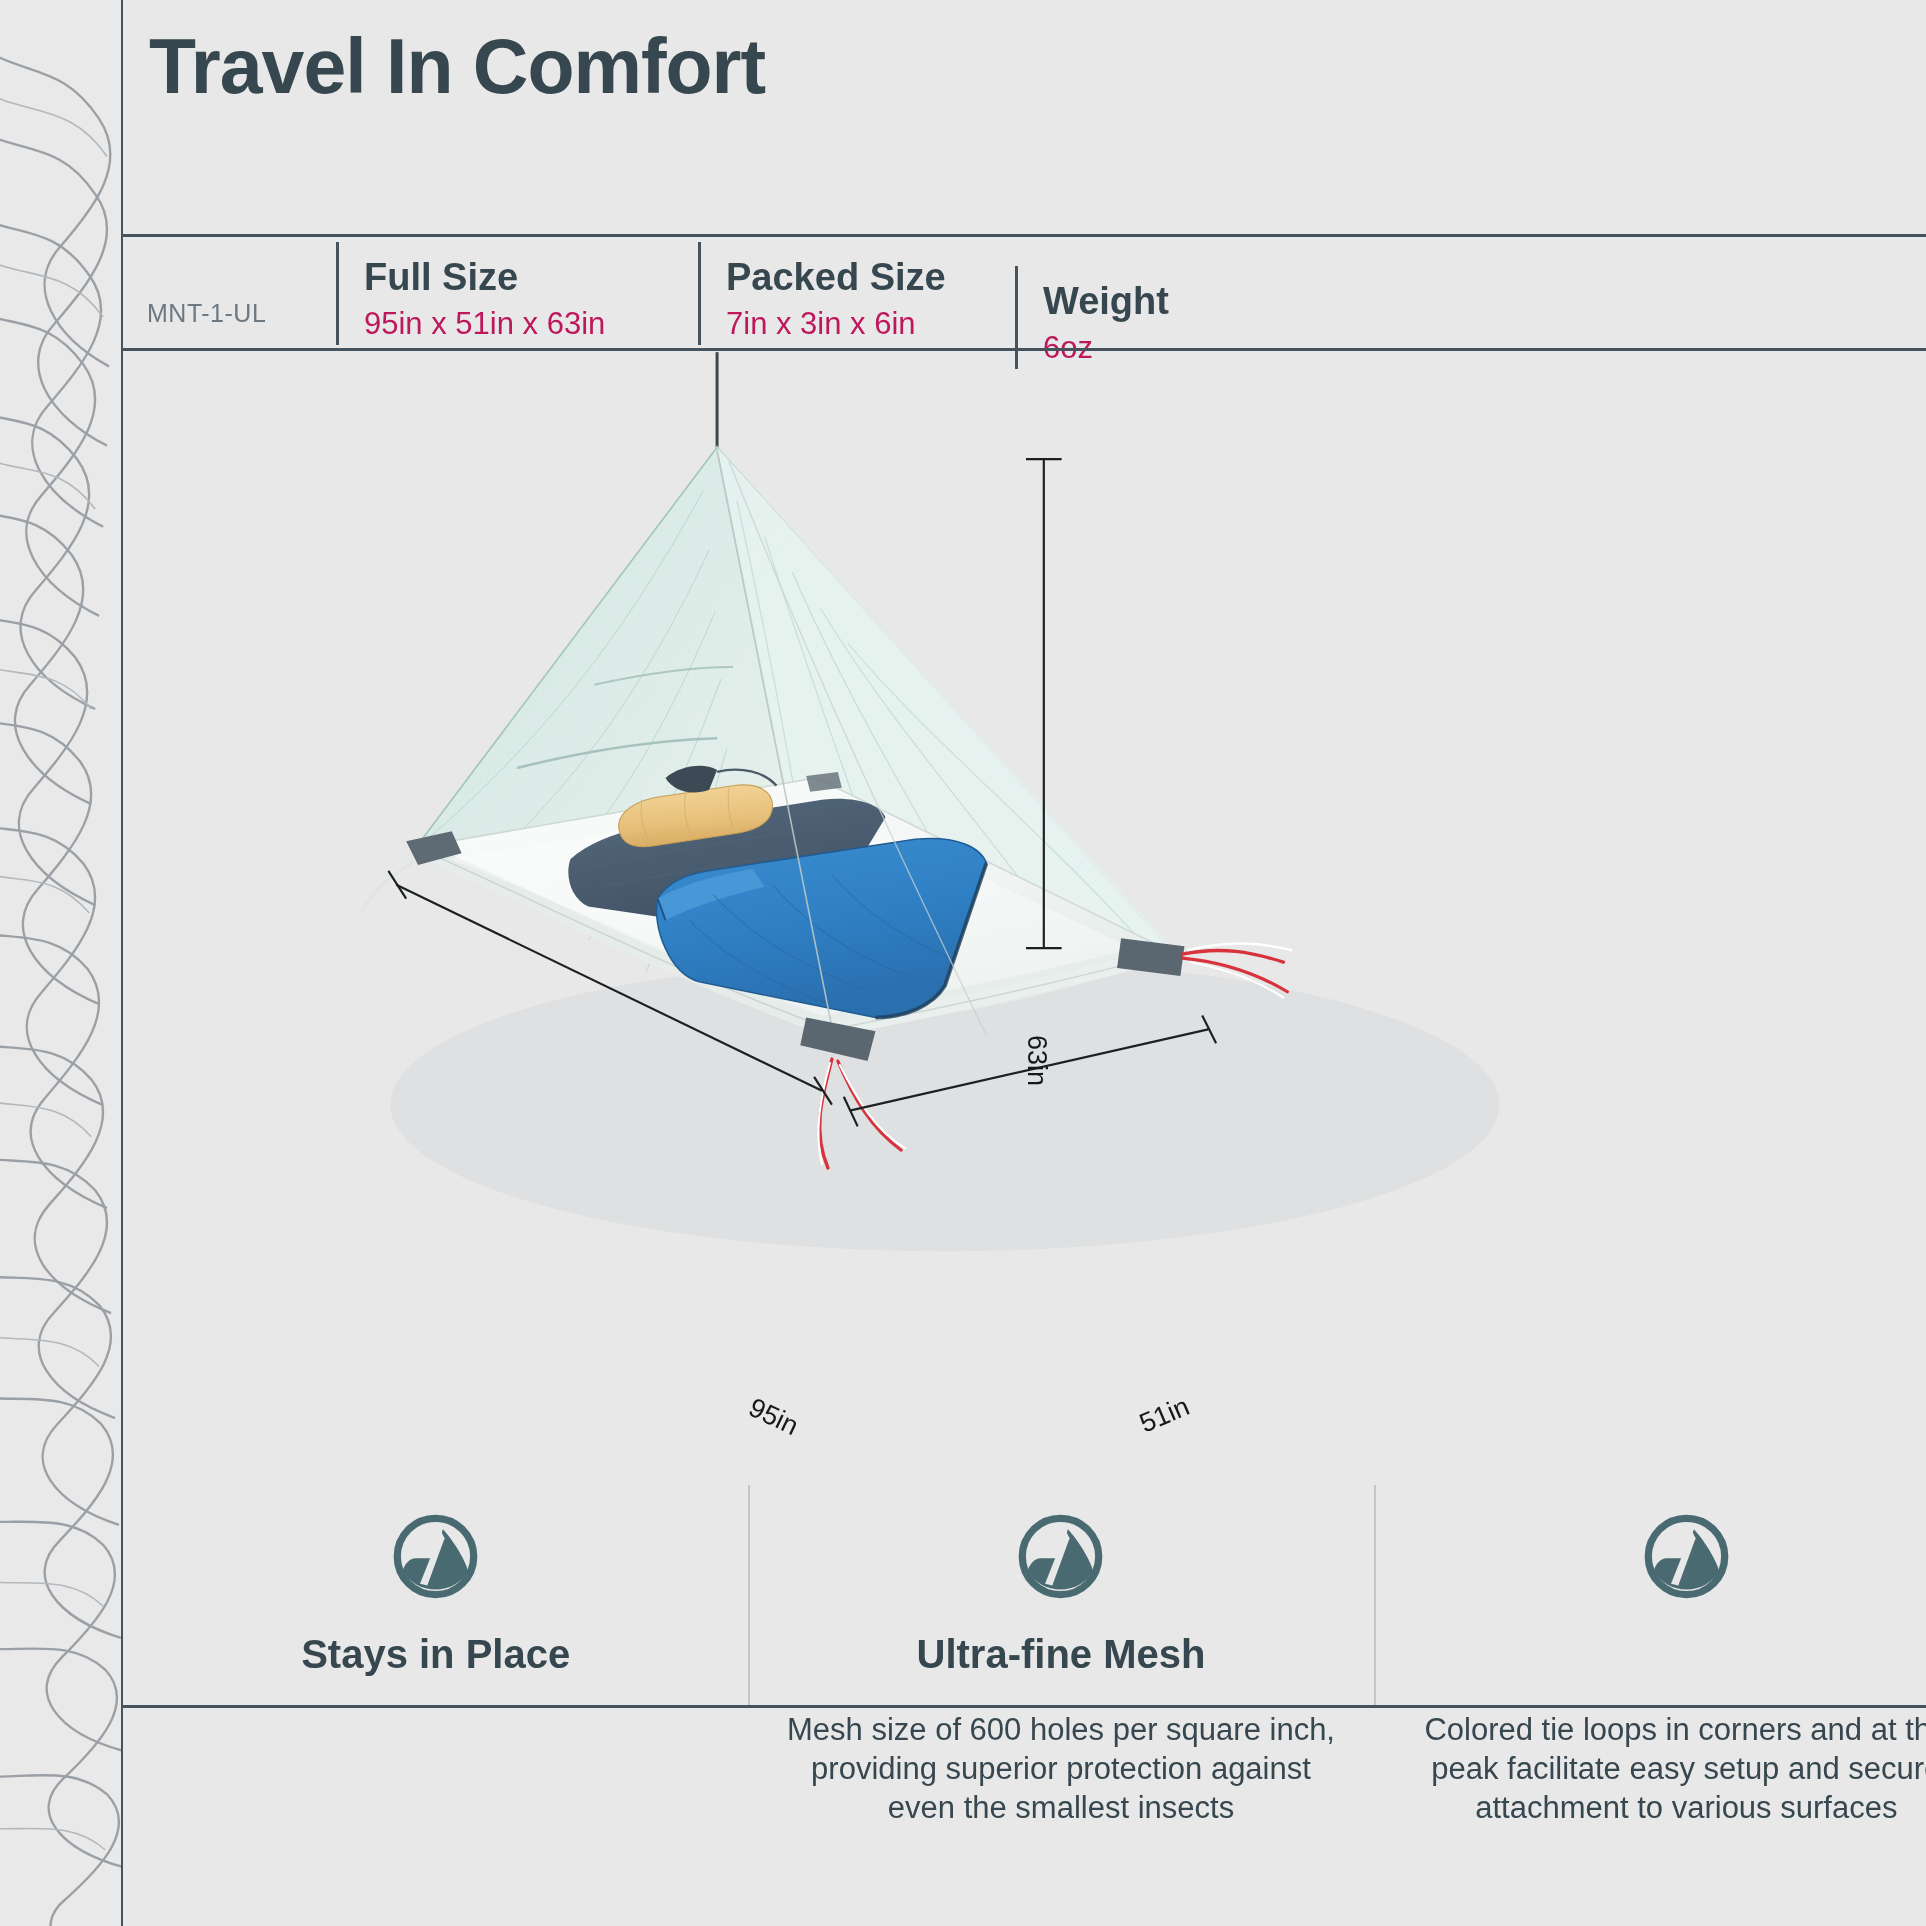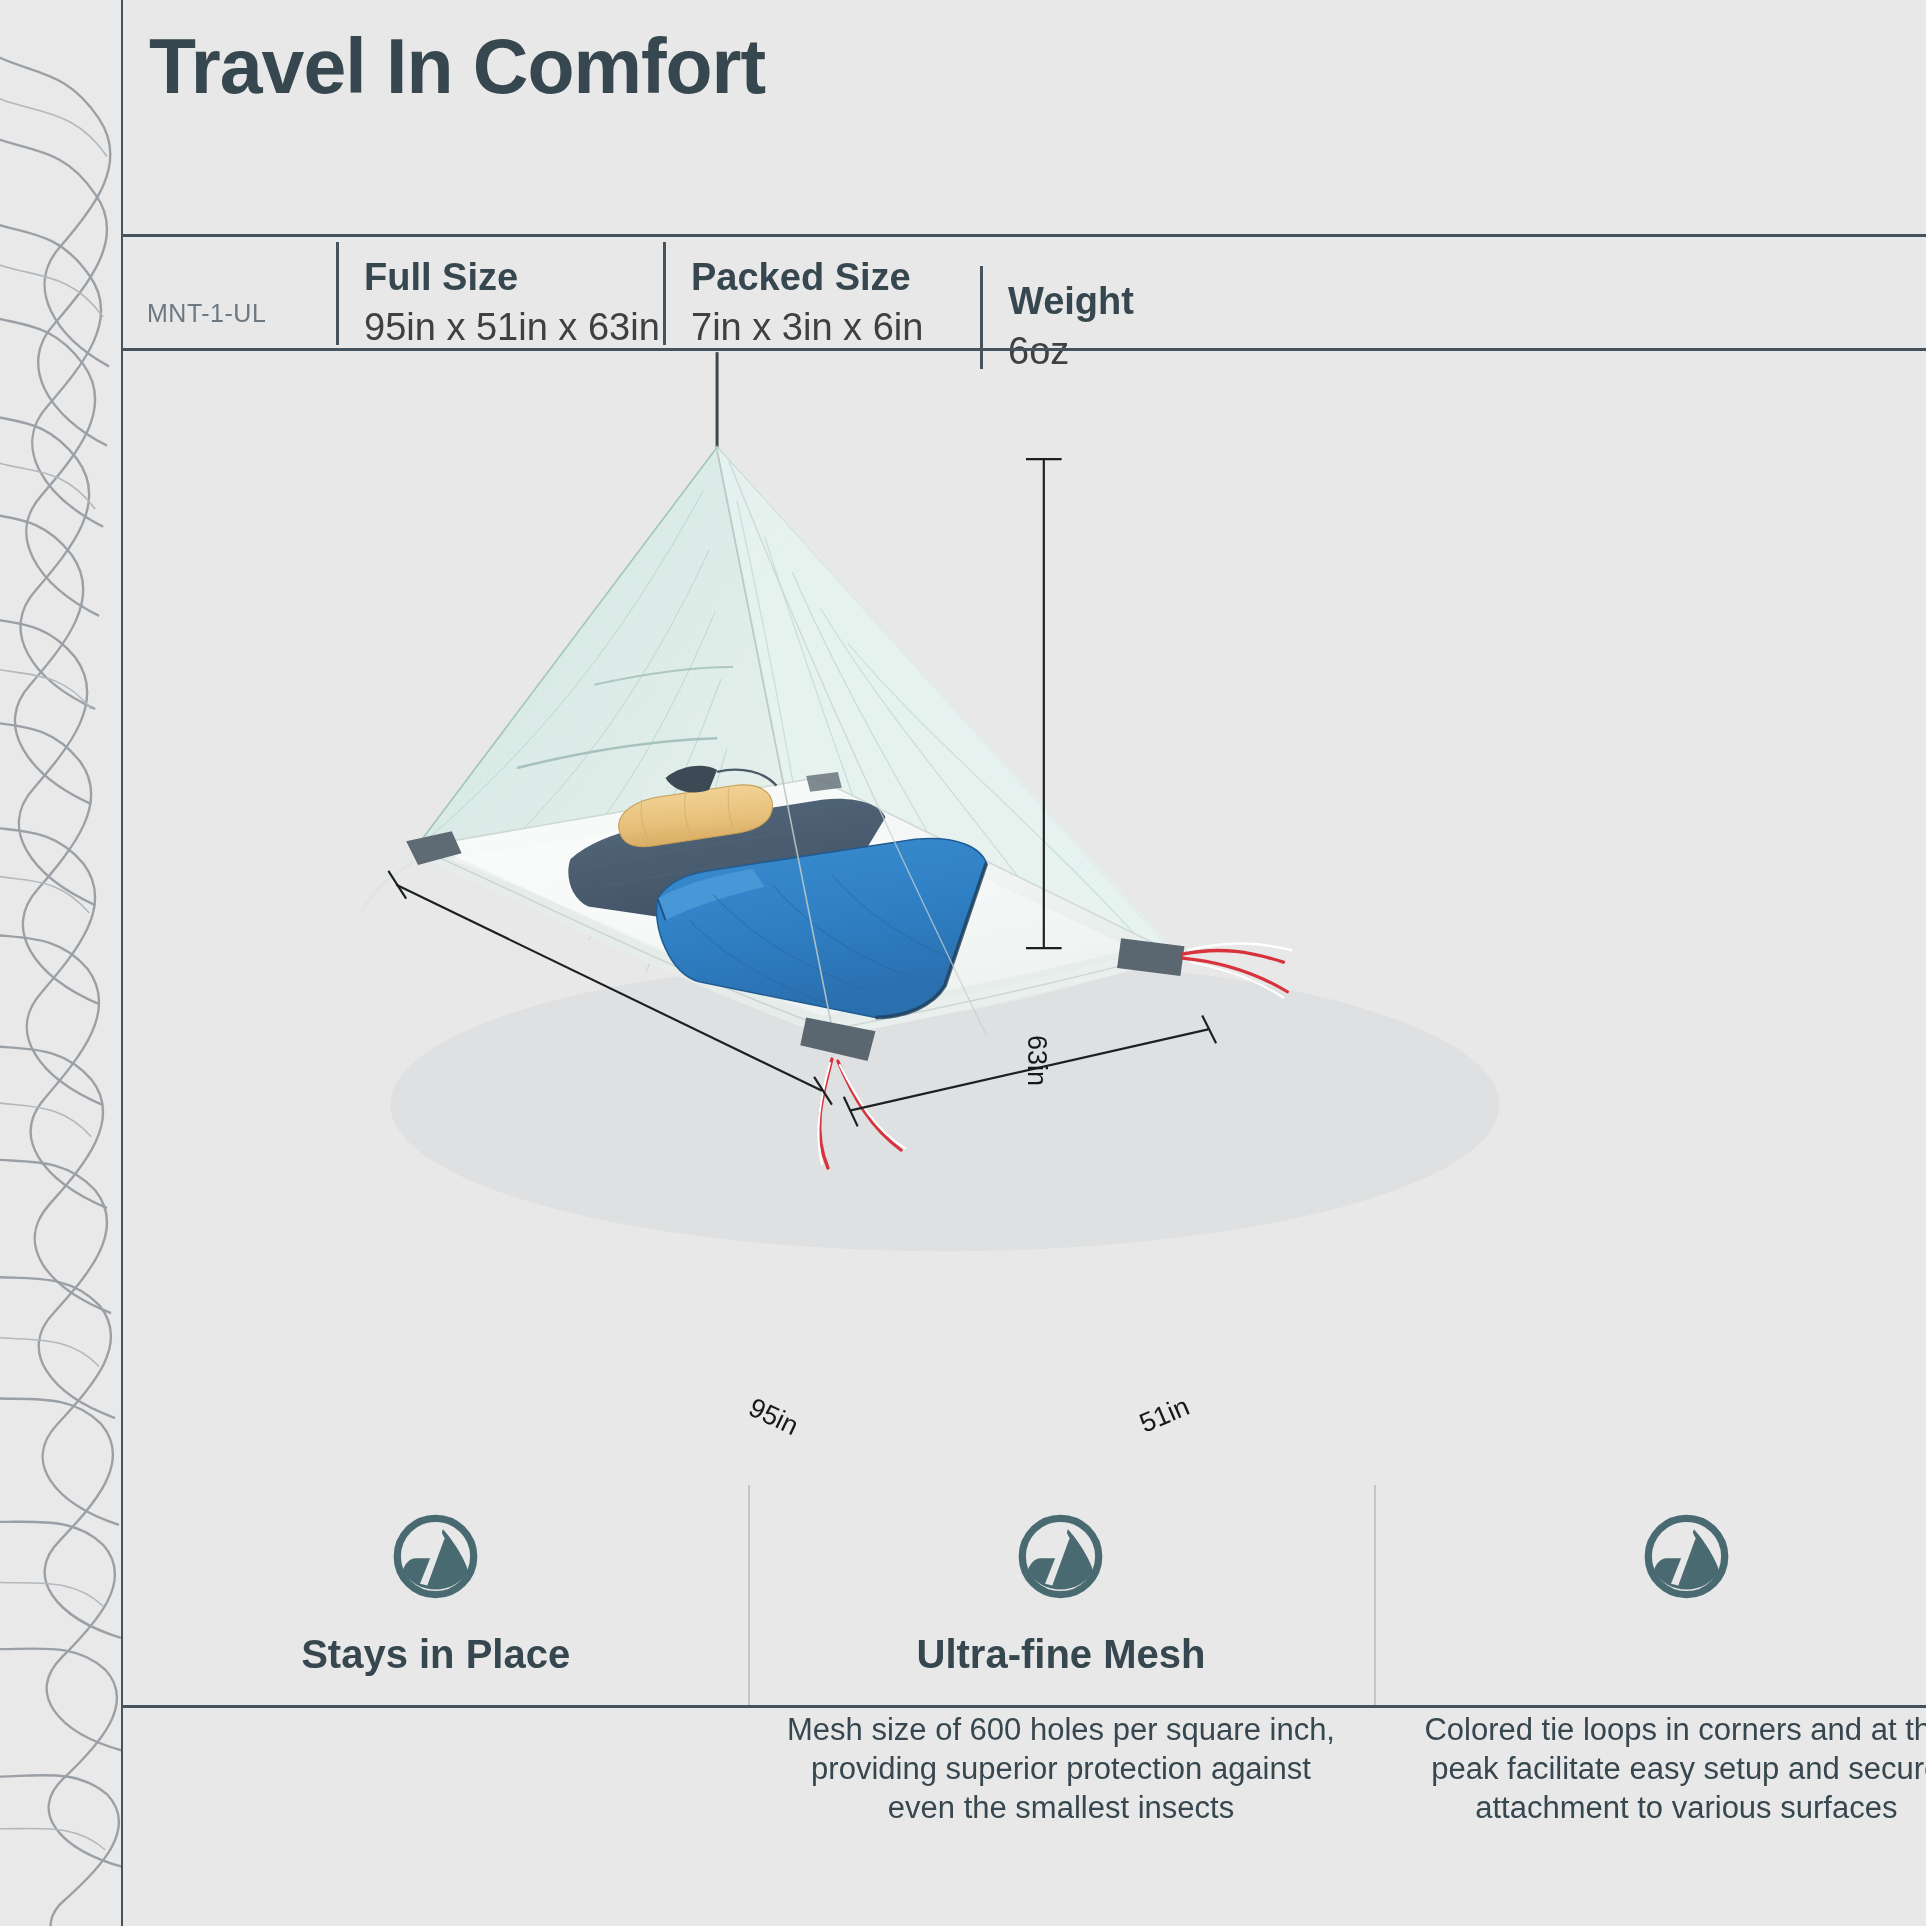--- a/index.html
+++ b/index.html
@@ -27,25 +27,25 @@
   .rule-top{left:123px;top:234px;width:1804px;height:3px;}
   .rule-spec{left:123px;top:348px;width:1804px;height:3px;}
   .rule-feat{left:123px;top:1705px;width:1804px;height:3px;}
 
   
   .specbar{position:absolute;left:123px;top:238px;width:1804px;height:111px;display:flex;align-items:flex-start;}
   .sku-cell{width:213px;flex:0 0 213px;padding:61px 0 0 24px;box-sizing:border-box;}
   .sku{font-size:25px;color:#6d7880;letter-spacing:0.5px;}
   .spec-cell{position:relative;box-sizing:border-box;padding:18px 0 0 28px;}
   .spec-cell.c1{flex:0 0 327px;}
-  .spec-cell.c2{flex:0 0 317px;}
+  .spec-cell.c2{flex:0 0 317px;margin-left:35px;}
   .spec-cell.c3{flex:1 1 auto;margin-top:24px;}
   .spec-cell .vdiv{position:absolute;left:0;top:4px;width:3px;height:103px;background:#46525c;}
   .spec-label{font-size:38px;font-weight:bold;line-height:1.15;}
-  .spec-value{font-size:38px;font-weight:normal;line-height:1.2;margin-top:5px;color:#404040;}
+  .spec-value{font-size:31px;font-weight:normal;line-height:1.2;margin-top:5px;color:#be185d;}
 
   
   .illus{position:absolute;left:123px;top:352px;width:1804px;height:1129px;}
   .illus svg{position:absolute;left:0;top:0;}
   .dimlabel{position:absolute;font-size:27px;color:#16181a;font-family:"Liberation Sans",sans-serif;white-space:nowrap;}
   .dim-95{left:634px;top:1040px;transform:rotate(25.5deg);transform-origin:left top;}
   .dim-51{left:1012px;top:1059px;transform:rotate(-23deg);transform-origin:left top;}
   .dim-63{left:929px;top:683px;transform:rotate(90deg);transform-origin:left top;}
 
   

